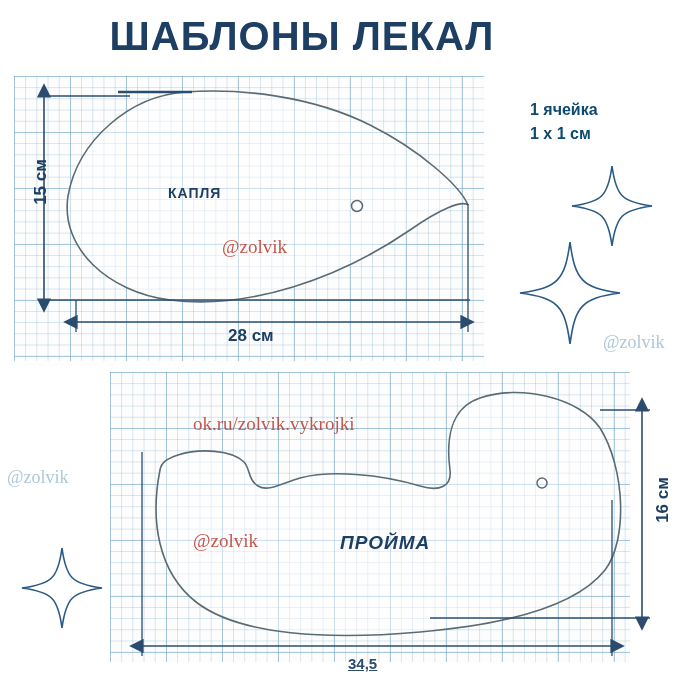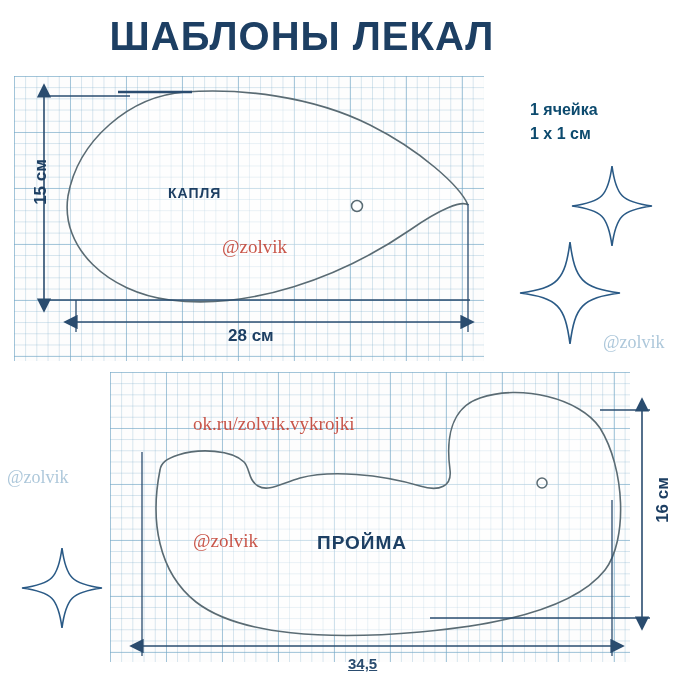--- a/index.html
+++ b/index.html
@@ -76,24 +76,25 @@
     white-space: nowrap;
   }
   #label-kaplya {
     left: 168px;
     top: 185px;
     font-size: 14px;
     letter-spacing: 1px;
     text-align: center;
   }
   #label-proima {
-    left: 317px;
+    left: 340px;
     top: 532px;
     font-size: 19px;
     letter-spacing: 1px;
+    font-style: italic;
   }
   #dim-15 {
     left: 18px;
     top: 172px;
     font-size: 17px;
     transform: rotate(-90deg);
     transform-origin: center center;
   }
   #dim-28 {
     left: 228px;

